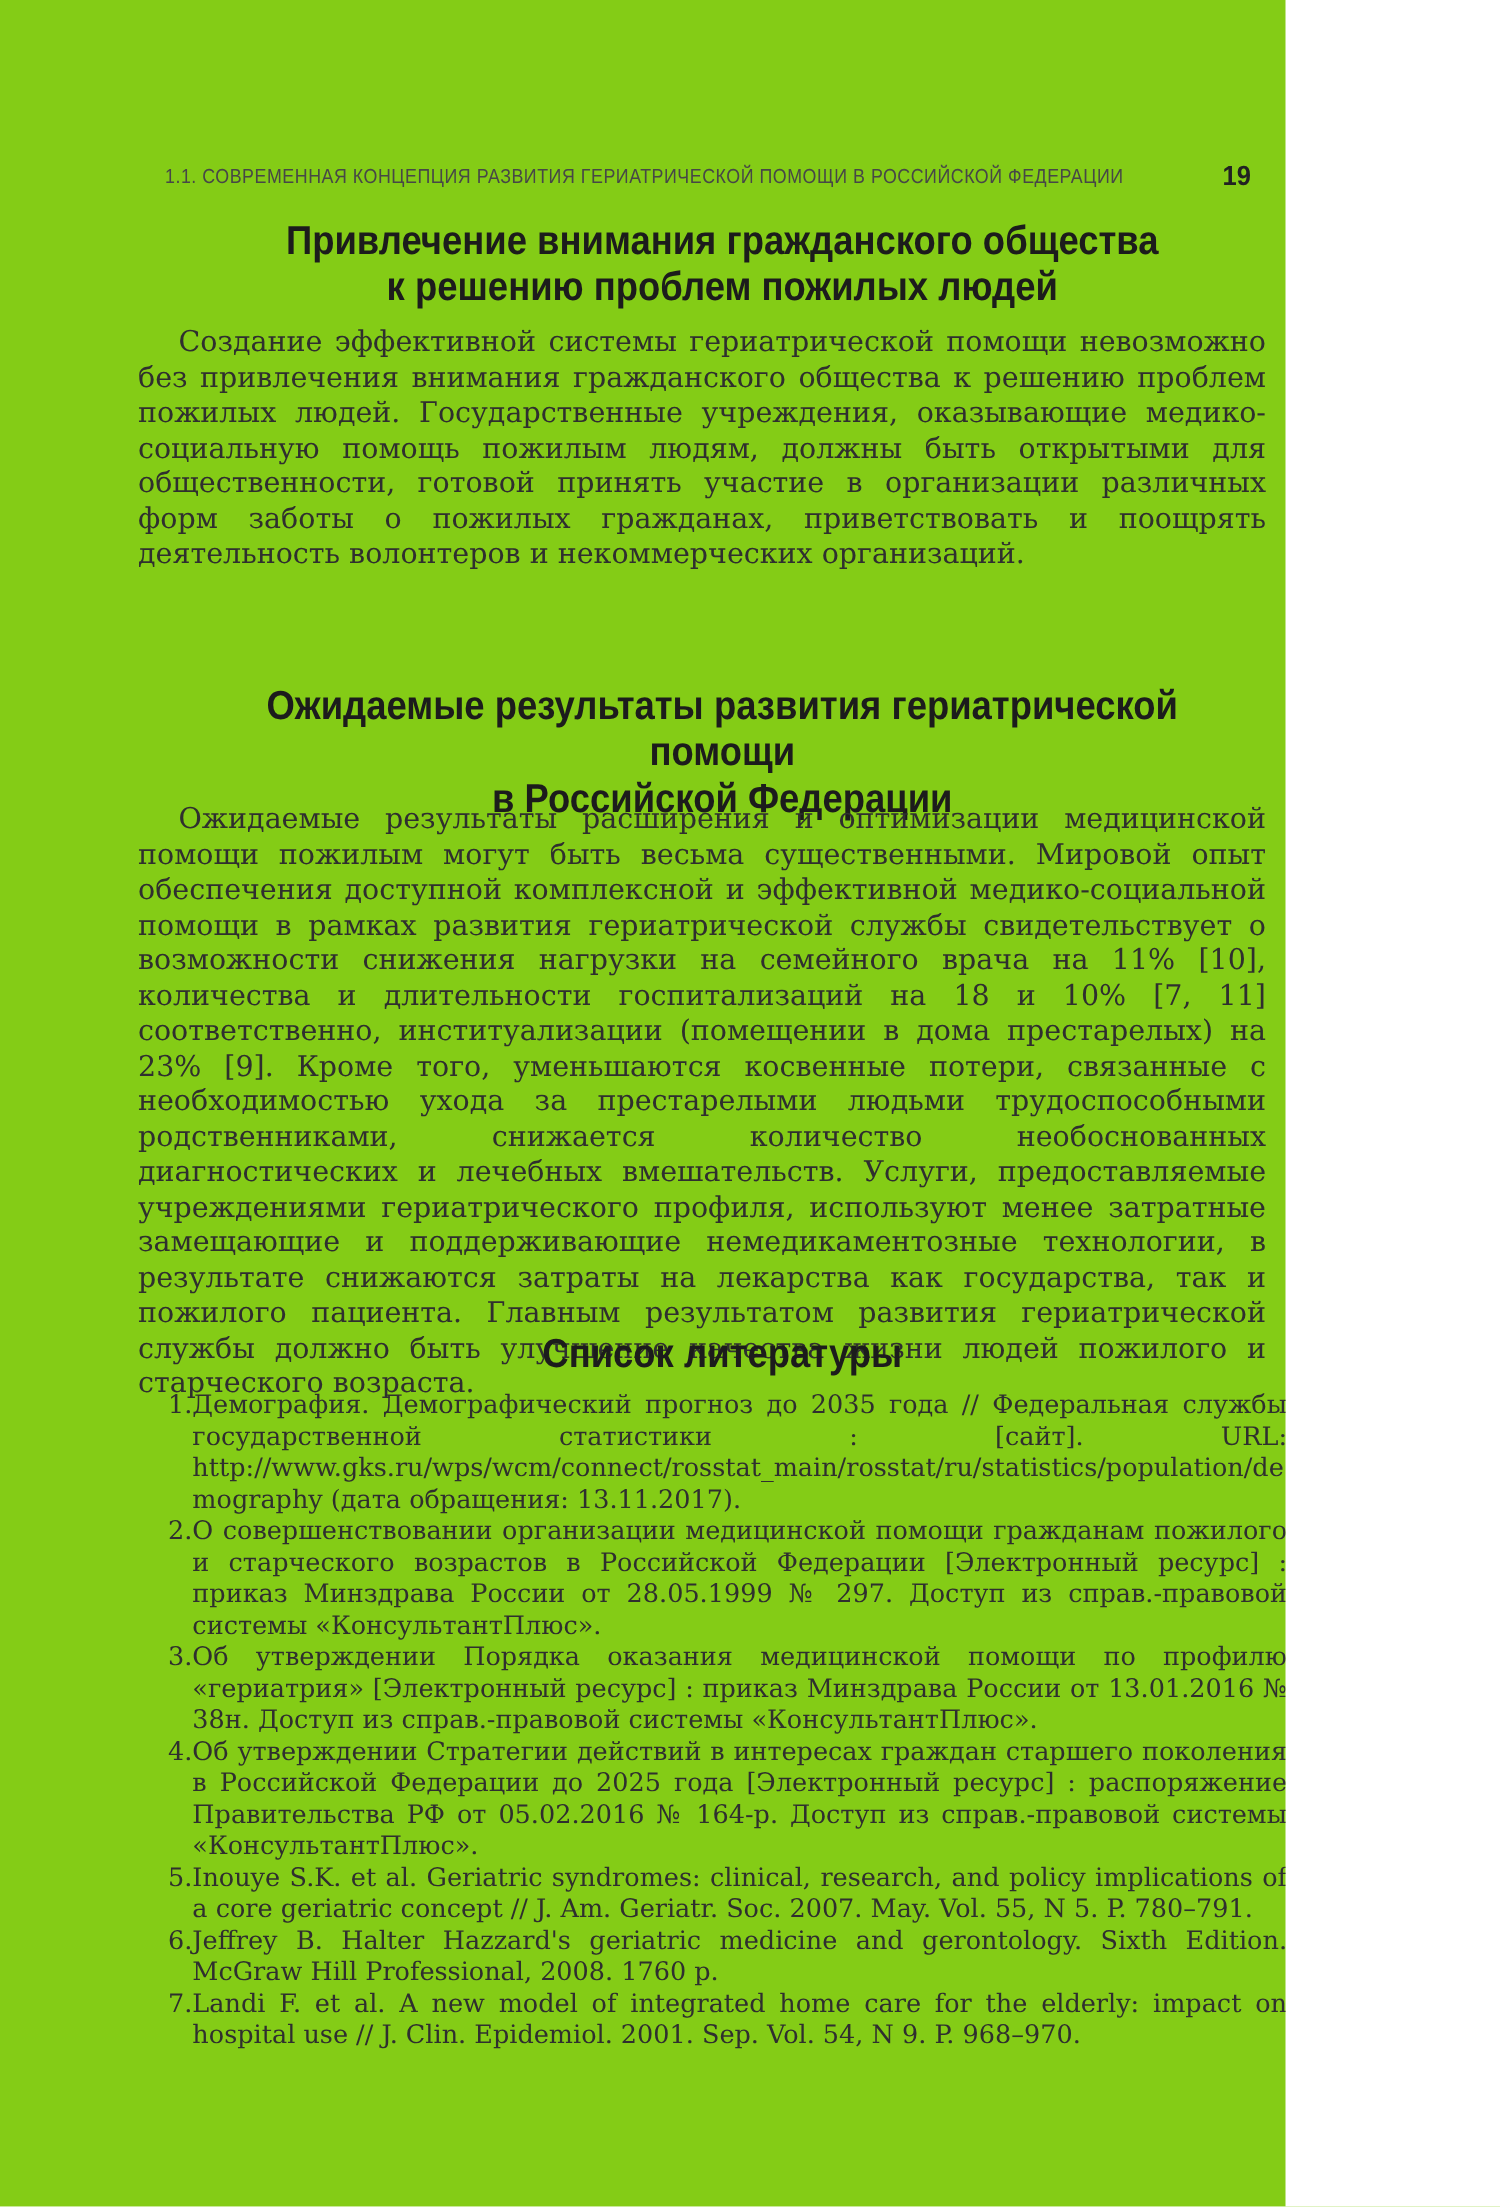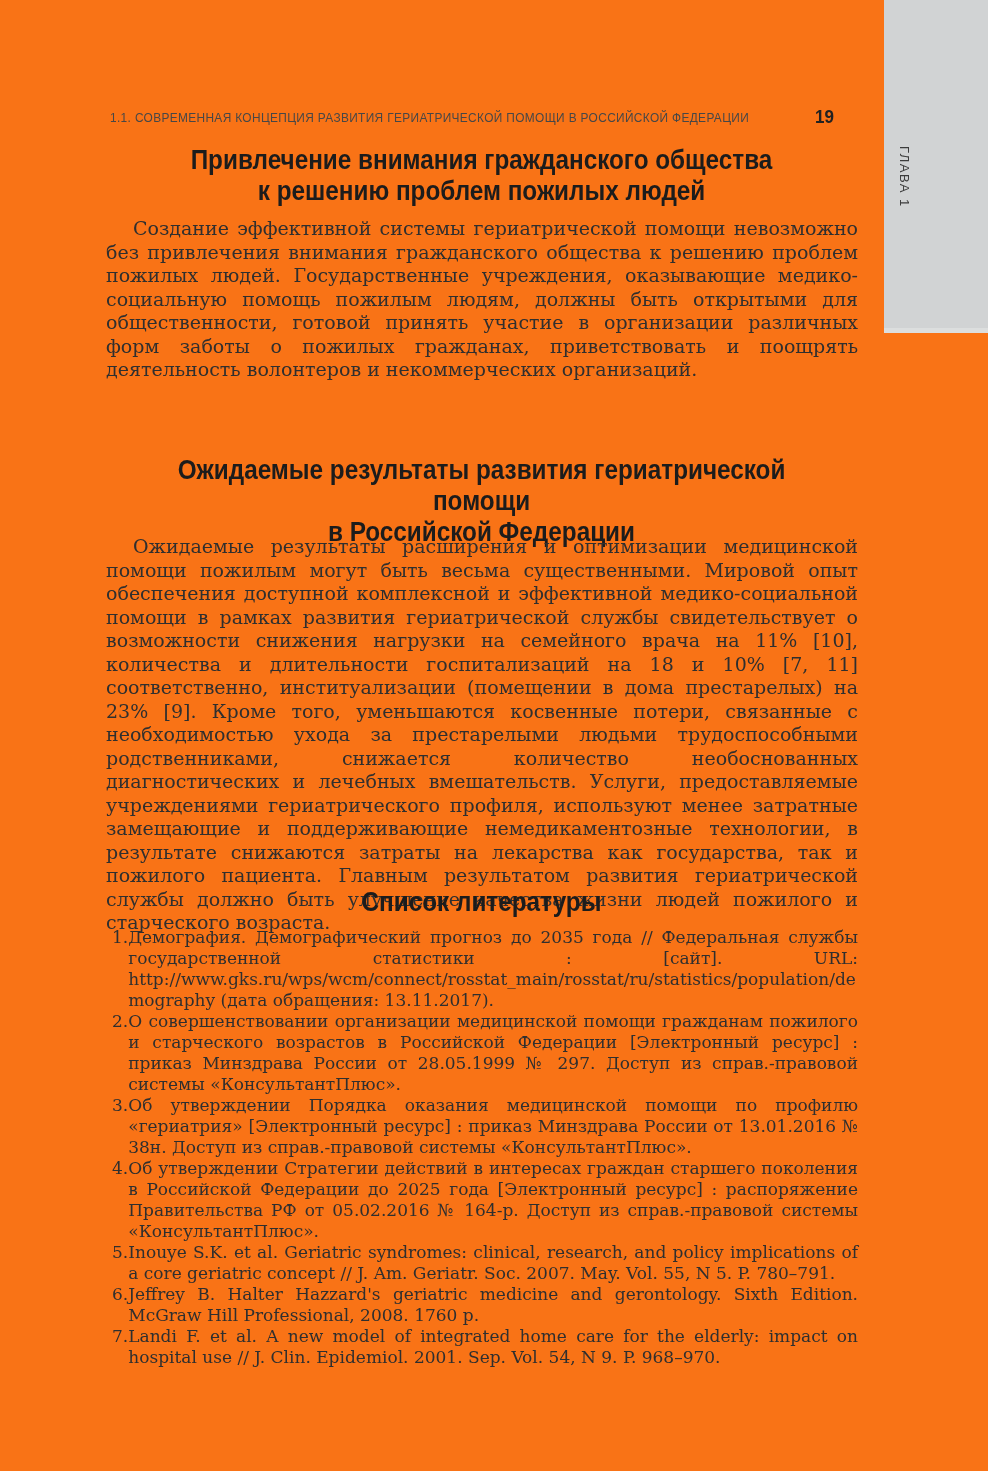--- a/index.html
+++ b/index.html
@@ -1,23 +1,24 @@
 <!DOCTYPE html>
 <html lang="ru"><head>
 <meta charset="utf-8">
 <style>
   html, body { margin: 0; padding: 0; background: #ffffff; }
   .page {
     position: relative;
-    width: 988px;
+    width: 809px;
     height: 1471px;
-    background: #f97316;
+    background: #84cc16;
     overflow: hidden;
     font-family: "DejaVu Serif", serif;
     color: #2f2f2f;
+    padding-left: 48px;
   }
 
   
   .running-head {
     position: absolute;
     top: 110px; left: 110px;
     width: 760px;
     font-family: "Liberation Sans", sans-serif;
     font-size: 13.5px;
     line-height: 15px;
@@ -71,21 +72,21 @@
     transform: scaleX(0.9);
     transform-origin: center top;
   }
   .heading-1 { top: 145px; }
   .heading-2 { top: 455px; }
   .heading-3 { top: 887px; }
 
   
   .body-block {
     position: absolute;
-    left: 106px;
+    left: 92px;
     width: 752px;
   }
   .body-1 { top: 217px; }
   .body-2 { top: 535px; }
   .body-block p {
     margin: 0;
     font-size: 19px;
     line-height: 23.5px;
     text-align: justify;
     text-indent: 27px;

